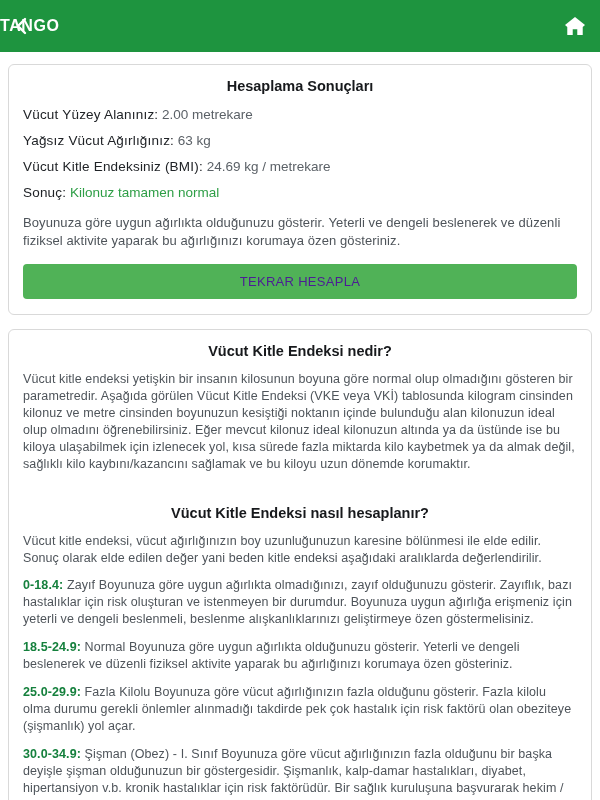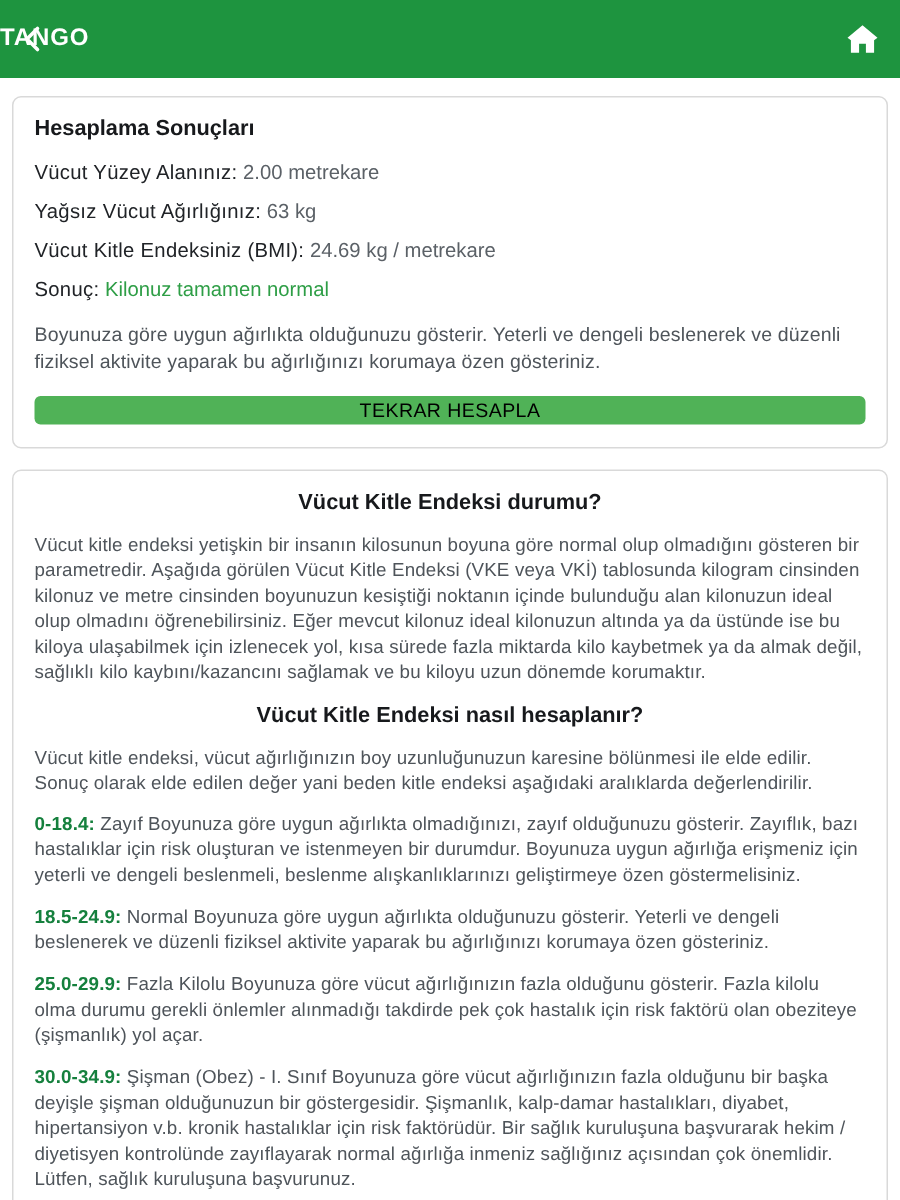--- a/index.html
+++ b/index.html
@@ -31,51 +31,52 @@
   .card {
     margin: 0 8px;
     background: #ffffff;
     border: 1px solid #d9d9d9;
     border-radius: 6px;
     padding: 13px 14px 15px 14px;
   }
   .card.first { margin-top: 12px; }
   .card.second { margin-top: 14px; }
   .card-title {
+    text-align: center;
     font-size: 14.5px; font-weight: bold; color: #17191c;
     margin-bottom: 13px;
   }
   
   .result-row { margin-bottom: 11px; font-size: 13.5px; line-height: 15px; }
   .result-row .lbl { font-weight: normal; color: #202327; letter-spacing: 0.2px; }
   .result-row .val { color: #5b6167; }
   .result-row .val.green { color: var(--result-green, #2e9e46); }
   .body-text {
     font-size: 12.5px; line-height: 17px; color: #4e545a;
     letter-spacing: 0.1px;
     margin-bottom: 10px;
   }
   .card.first .body-text { font-size: 13px; line-height: 18px; margin-top: 14px; margin-bottom: 14px; }
   
   .recalc-button {
     display: block; width: 100%;
-    height: 19px;
+    height: 35px;
     background: var(--button-green, #50b257);
     border: none; border-radius: 4px;
-    color: #000000; font-size: 13px; letter-spacing: 0.3px;
+    color: #4c1d95; font-size: 13px; letter-spacing: 0.3px;
     font-family: "Liberation Sans", sans-serif;
     cursor: pointer;
   }
   
   .section-title {
     text-align: center;
     font-size: 14.5px; font-weight: bold; color: #17191c;
     margin-bottom: 12px;
   }
-  .section-title.mid { margin-top: 12px; }
+  .section-title.mid { margin-top: 32px; }
   .range-para { font-size: 12.5px; line-height: 17px; color: #4e545a; letter-spacing: 0.1px; margin-bottom: 11px; }
   .range-para b { color: #15803d; font-weight: bold; }
 </style>
 </head>
 <body>
 
 <header class="app-header">
   <button class="hdr-btn left">
     <span>
       <svg width="16" height="18" viewBox="0 0 16 18">
@@ -112,21 +113,21 @@
     <span class="lbl">Sonuç:</span>
     <span class="val green">Kilonuz tamamen normal</span>
   </div>
 
   <p class="body-text">Boyunuza göre uygun ağırlıkta olduğunuzu gösterir. Yeterli ve dengeli beslenerek ve düzenli fiziksel aktivite yaparak bu ağırlığınızı korumaya özen gösteriniz.</p>
 
   <button class="recalc-button">TEKRAR HESAPLA</button>
 </section>
 
 <section class="card second">
-  <h2 class="section-title">Vücut Kitle Endeksi durumu?</h2>
+  <h2 class="section-title">Vücut Kitle Endeksi nedir?</h2>
   <p class="body-text">Vücut kitle endeksi yetişkin bir insanın kilosunun boyuna göre normal olup olmadığını gösteren bir parametredir. Aşağıda görülen Vücut Kitle Endeksi (VKE veya VKİ) tablosunda kilogram cinsinden kilonuz ve metre cinsinden boyunuzun kesiştiği noktanın içinde bulunduğu alan kilonuzun ideal olup olmadını öğrenebilirsiniz. Eğer mevcut kilonuz ideal kilonuzun altında ya da üstünde ise bu kiloya ulaşabilmek için izlenecek yol, kısa sürede fazla miktarda kilo kaybetmek ya da almak değil, sağlıklı kilo kaybını/kazancını sağlamak ve bu kiloyu uzun dönemde korumaktır.</p>
 
   <h2 class="section-title mid">Vücut Kitle Endeksi nasıl hesaplanır?</h2>
   <p class="body-text">Vücut kitle endeksi, vücut ağırlığınızın boy uzunluğunuzun karesine bölünmesi ile elde edilir. Sonuç olarak elde edilen değer yani beden kitle endeksi aşağıdaki aralıklarda değerlendirilir.</p>
 
   <p class="range-para">
     <b>0-18.4:</b>
     <span>Zayıf Boyunuza göre uygun ağırlıkta olmadığınızı, zayıf olduğunuzu gösterir. Zayıflık, bazı hastalıklar için risk oluşturan ve istenmeyen bir durumdur. Boyunuza uygun ağırlığa erişmeniz için yeterli ve dengeli beslenmeli, beslenme alışkanlıklarınızı geliştirmeye özen göstermelisiniz.</span>
   </p>
   <p class="range-para">

